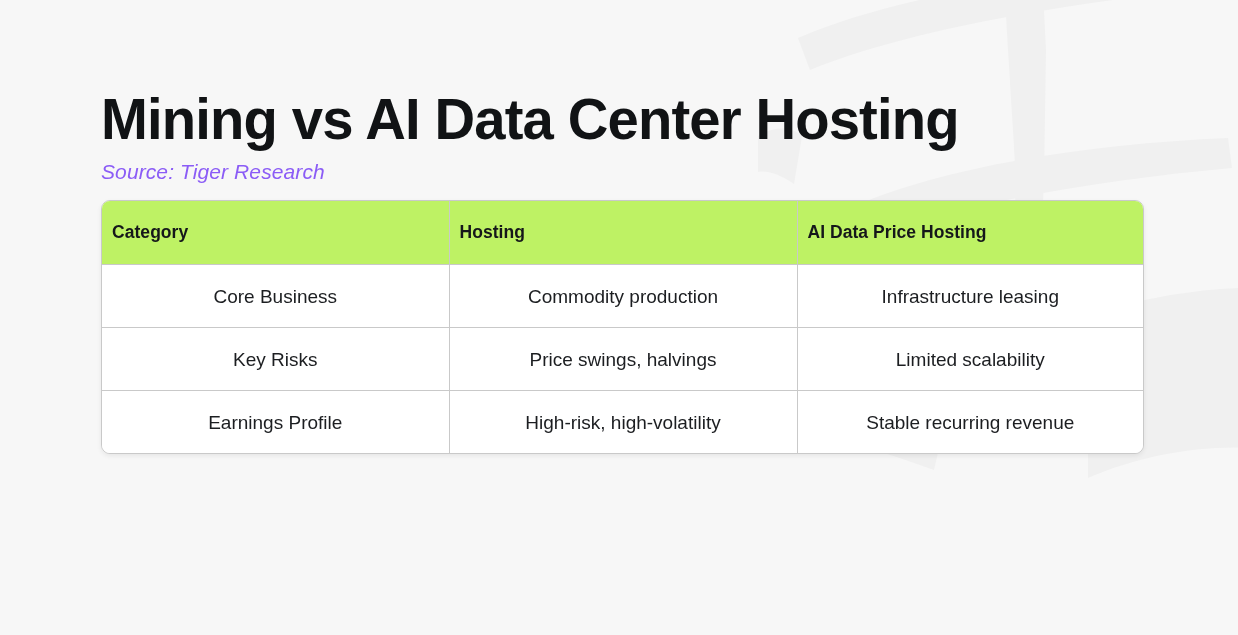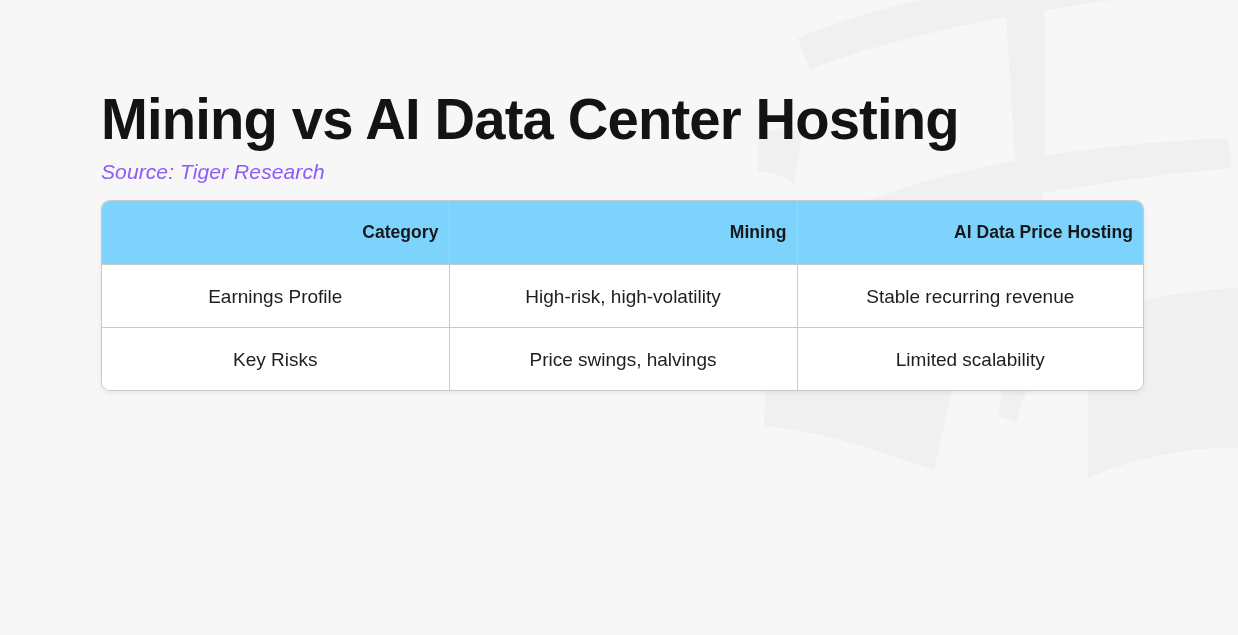--- a/index.html
+++ b/index.html
@@ -81,26 +81,26 @@
   table.comparison-table {
     width: 100%;
     border-collapse: collapse;
     table-layout: fixed;
   }
   table.comparison-table col.col-category  { width: 347px; }
   table.comparison-table col.col-second    { width: 348px; }
   table.comparison-table col.col-third     { width: 346px; }
 
   table.comparison-table thead th {
-    background: #7dd3fc;
+    background: #bef264;
     height: 63px;
     font-size: 17.5px;
     font-weight: 700;
     color: #15171a;
-    text-align: right;
+    text-align: left;
     letter-spacing: 0.05px;
     border-right: 1px solid #c9c9c9;
     border-bottom: 1px solid #c9c9c9;
     padding: 0 10px;
   }
   table.comparison-table thead th:last-child { border-right: none; }
 
   table.comparison-table tbody td {
     background: #ffffff;
     font-size: 19px;
@@ -152,37 +152,42 @@
   <div id="comparison-table-wrap">
     <table class="comparison-table">
       <colgroup>
         <col class="col-category">
         <col class="col-second">
         <col class="col-third">
       </colgroup>
       <thead>
         <tr>
           <th>Category</th>
-          <th>Mining</th>
+          <th>Hosting</th>
           <th>AI Data Price Hosting</th>
         </tr>
       </thead>
       <tbody>
 
+        <tr class="row-h-std">
+          <td>Core Business</td>
+          <td>Commodity production</td>
+          <td>Infrastructure leasing</td>
+        </tr>
 
+
+        <tr class="row-h-std">
+          <td>Key Risks</td>
+          <td>Price swings, halvings</td>
+          <td>Limited scalability</td>
+        </tr>
 
         <tr class="row-h-std">
           <td>Earnings Profile</td>
           <td>High-risk, high-volatility</td>
           <td>Stable recurring revenue</td>
-        </tr>
-
-        <tr class="row-h-std">
-          <td>Key Risks</td>
-          <td>Price swings, halvings</td>
-          <td>Limited scalability</td>
         </tr>
 
       </tbody>
     </table>
   </div>
 
 </div>
 
 </body></html>

